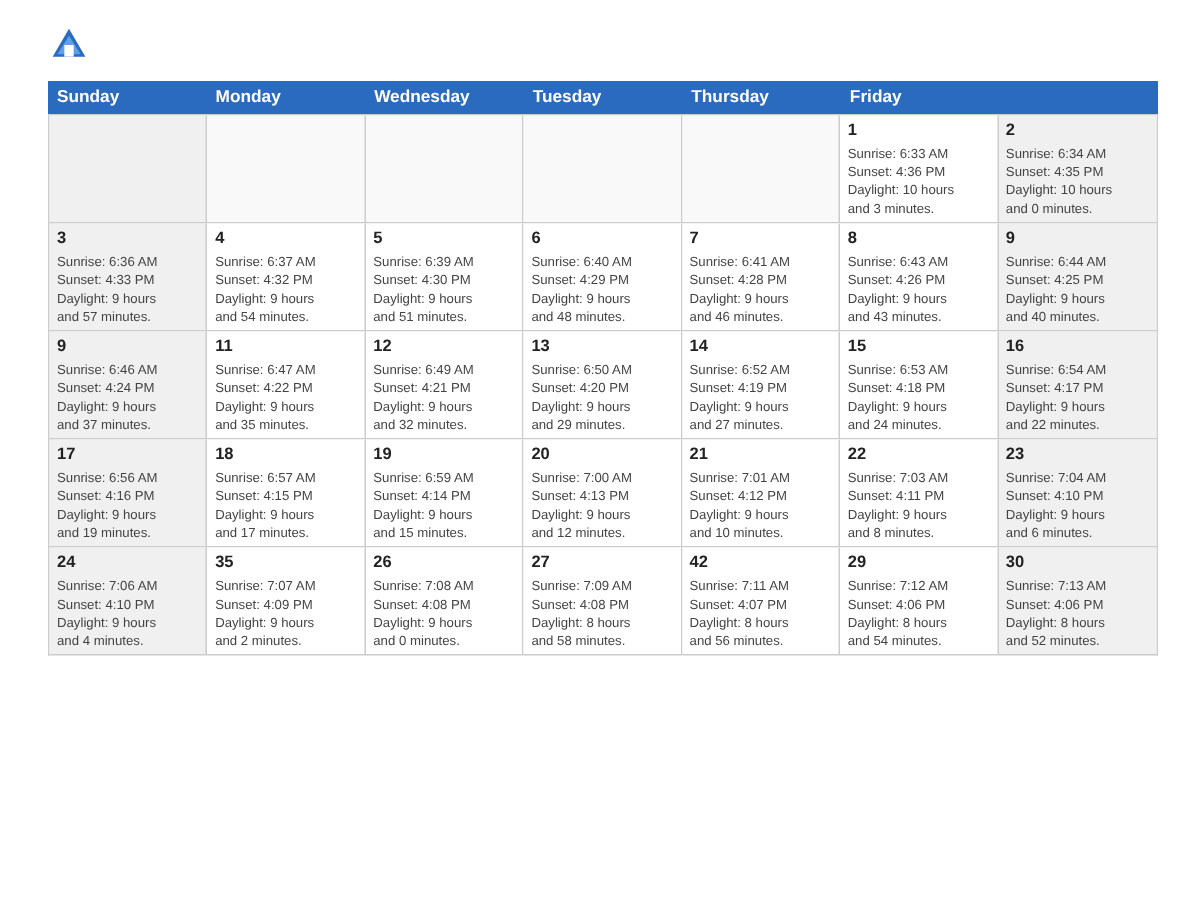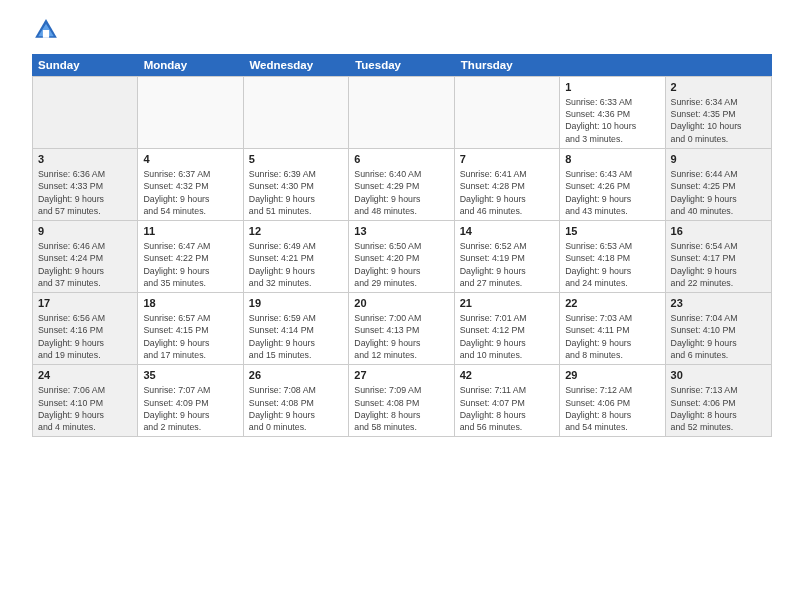--- a/index.html
+++ b/index.html
@@ -142,20 +142,21 @@
     </div>
   </div>
 
   <div class="calendar">
     <div class="cal-header">
     <div class="cal-header-cell">Sunday</div>
         <div class="cal-header-cell">Monday</div>
         <div class="cal-header-cell">Wednesday</div>
         <div class="cal-header-cell">Tuesday</div>
         <div class="cal-header-cell">Thursday</div>
+        <div class="cal-header-cell">Friday</div>
       </div>
     <div class="cal-body">
     <div class="cal-week">
           <div class="cal-cell empty sun"></div>
           <div class="cal-cell empty"></div>
           <div class="cal-cell empty"></div>
           <div class="cal-cell empty"></div>
           <div class="cal-cell empty"></div>
           <div class="cal-cell">
             <span class="day-num">1</span>

